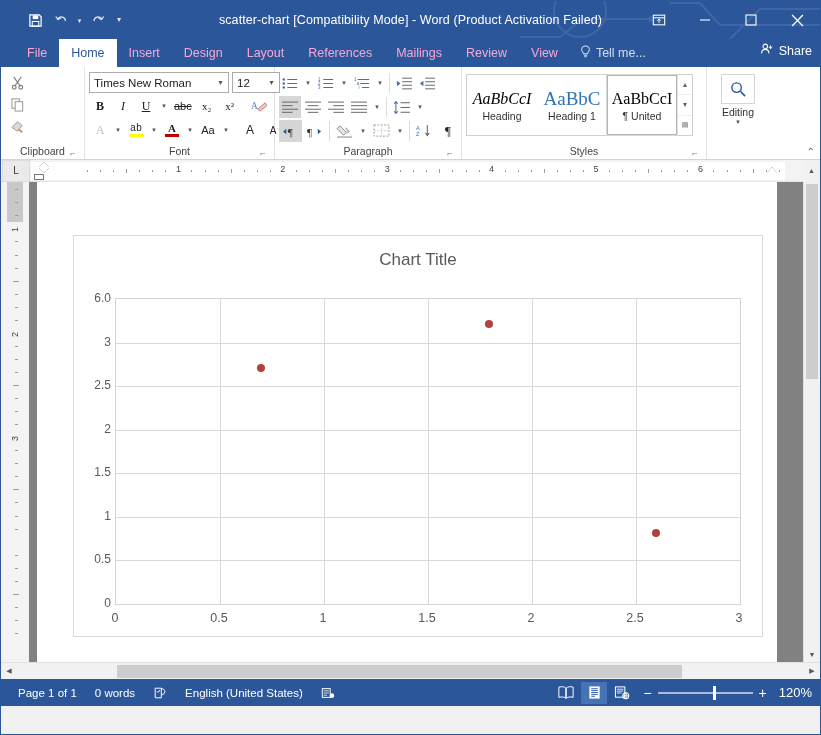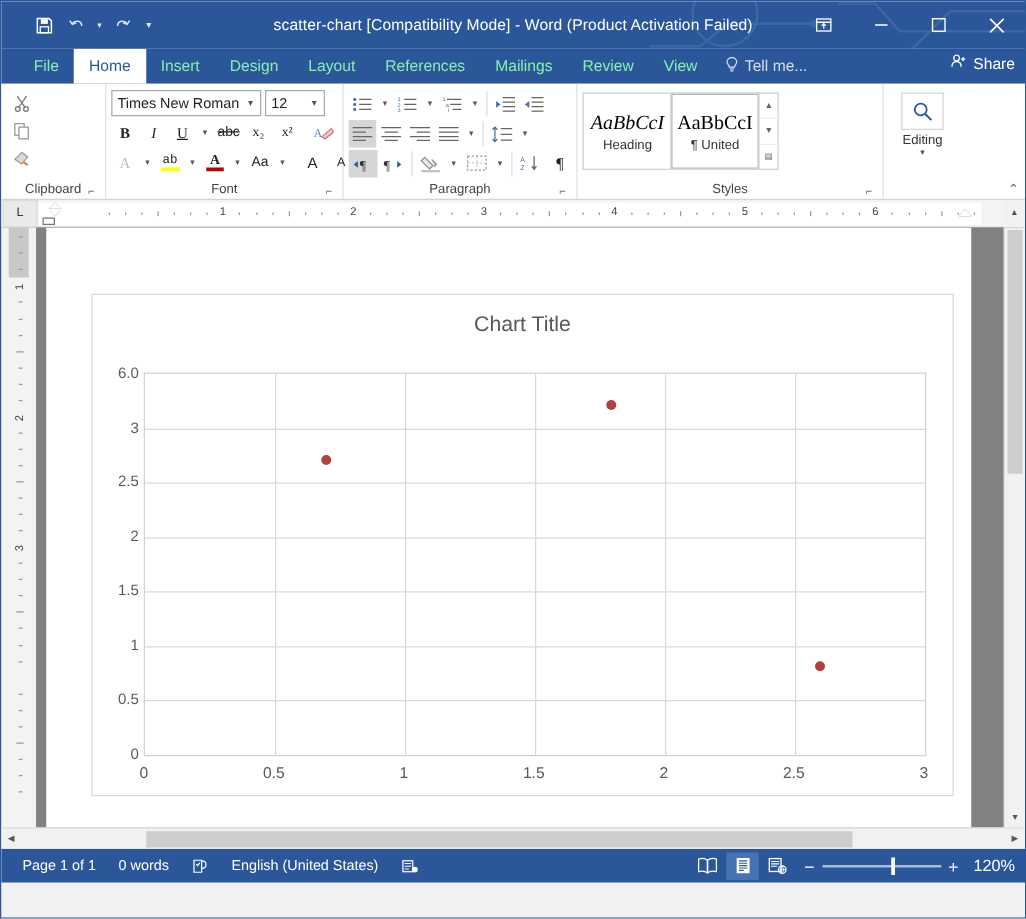--- a/index.html
+++ b/index.html
@@ -57,21 +57,21 @@
 
   
   .tabstrip {
     height: 28px; background: #2b579a;
     display: flex; align-items: flex-end;
     position: relative; overflow: hidden;
   }
   .tab {
     height: 28px; padding: 0 12px;
     display: flex; align-items: center;
-    color: #86efac; font-size: 12.5px; white-space: nowrap;
+    color: #f9a8d4; font-size: 12.5px; white-space: nowrap;
   }
   .tab.active {
     background: #ffffff; color: #2b579a;
   }
   .tellme {
     display: flex; align-items: center; gap: 5px;
     color: #d4ddee; font-size: 12.5px;
     padding: 0 10px; height: 28px;
   }
   .share {
@@ -410,21 +410,21 @@
       <div class="rgroup-label">
         <span>Clipboard</span>
         <span class="dlauncher">⌐</span>
       </div>
     </div>
 
     <div class="rgroup" style="width:190px;">
       <div class="rgroup-body">
         <div class="font-rows">
           <div class="frow">
-            <div class="combo" style="width:120px;">
+            <div class="combo" style="width:140px;">
               <span class="cname">Times New Roman</span>
               <span class="carrow">▾</span>
             </div>
             <div class="combo" style="width:48px;margin-left:2px;">
               <span class="cname">12</span>
               <span class="carrow">▾</span>
             </div>
           </div>
           <div class="frow">
             <div class="fbtn" style="font-weight:700;font-family:'Liberation Serif',serif;">B</div>
@@ -591,20 +591,24 @@
         <span class="dlauncher">⌐</span>
       </div>
     </div>
 
     <div class="rgroup" style="width:245px;">
       <div class="rgroup-body" style="padding-top:3px;">
         <div class="gallery">
           <div class="style-item">
             <span class="style-prev" style="font-style:italic;font-family:'Liberation Serif',serif;">AaBbCcI</span>
             <span class="style-name">Heading</span>
+          </div>
+          <div class="style-item">
+            <span class="style-prev" style="color:#2e74b5;font-size:19px;font-family:'Liberation Serif',serif;">AaBbC</span>
+            <span class="style-name">Heading 1</span>
           </div>
           <div class="style-item sel">
             <span class="style-prev" style="font-family:'Liberation Serif',serif;">AaBbCcI</span>
             <span class="style-name">¶ United</span>
           </div>
           <div class="gal-scroll">
             <div>▲</div>
             <div>▼</div>
             <div style="border-bottom:none;">▤</div>
           </div>

